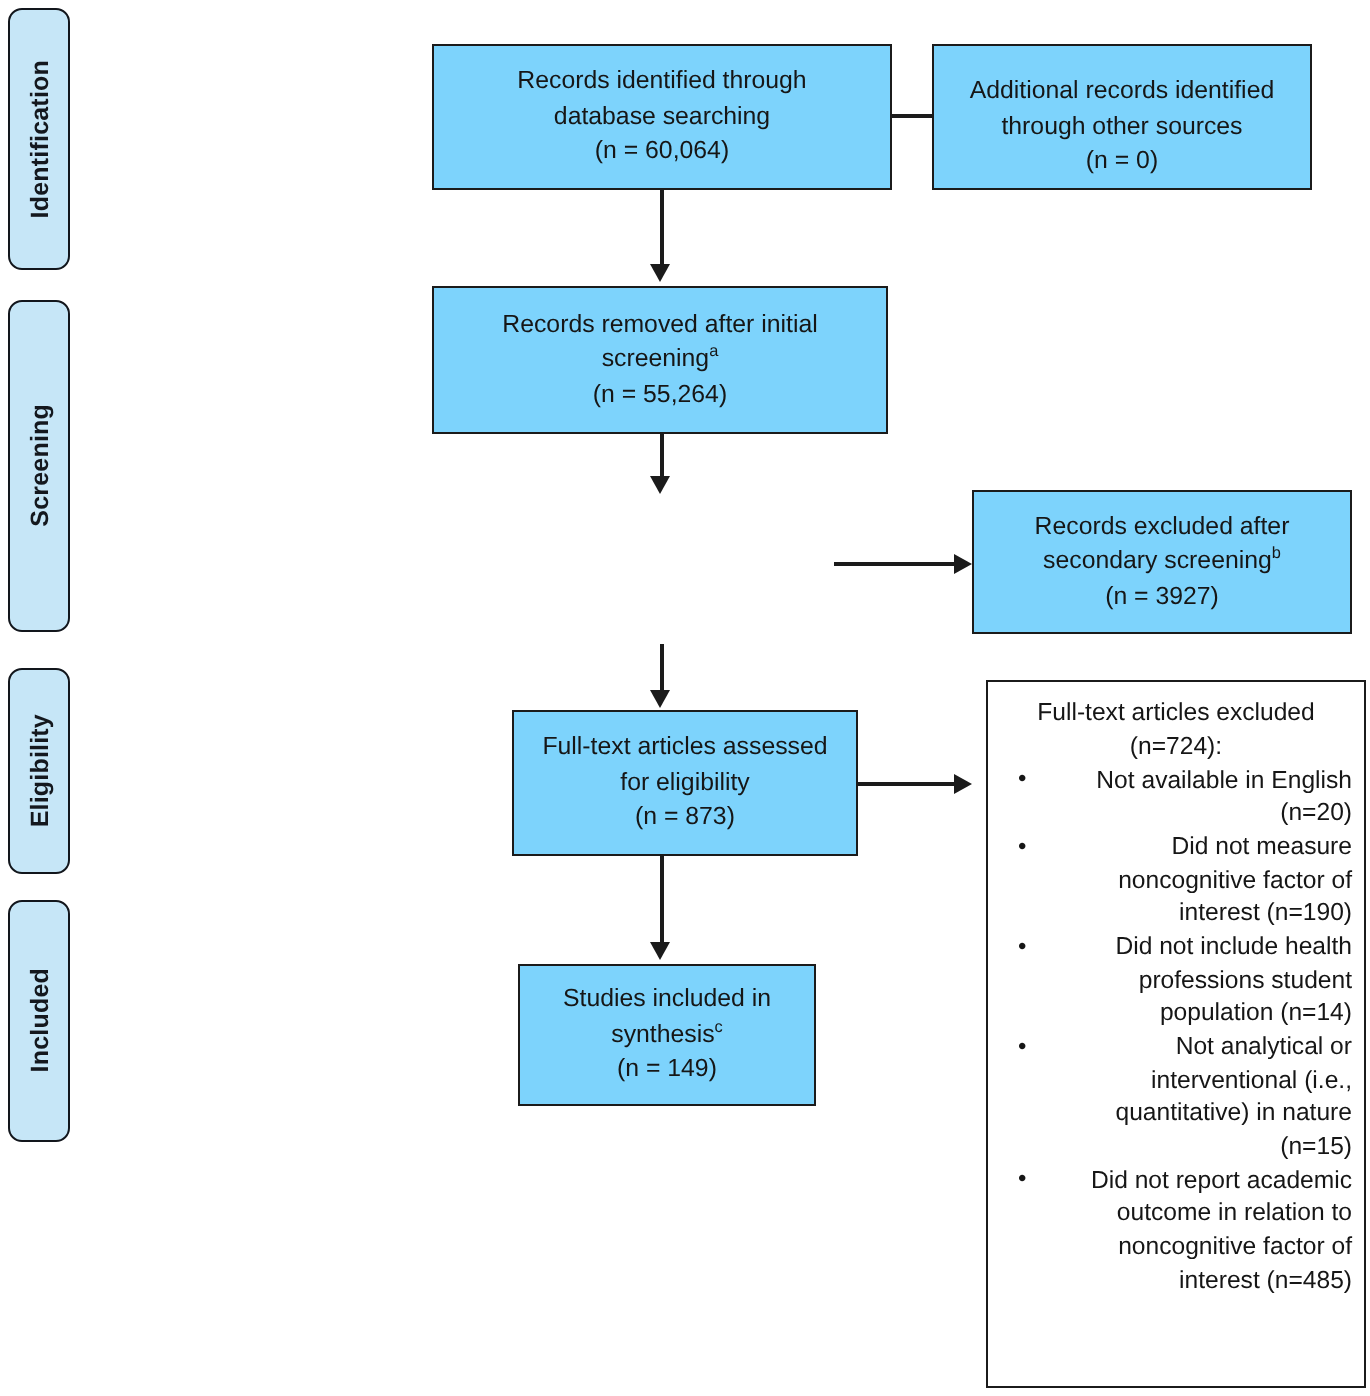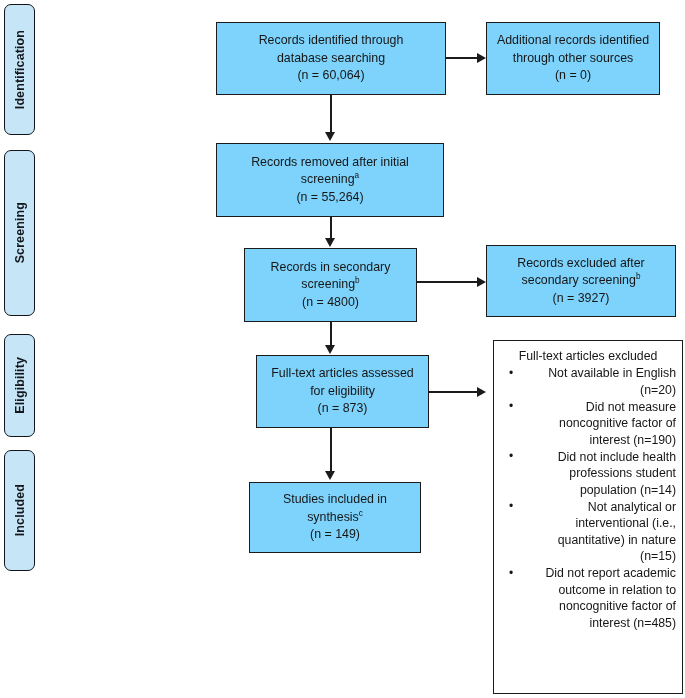--- a/index.html
+++ b/index.html
@@ -59,26 +59,26 @@
     text-align: center;
     font-size: 12.4px;
     line-height: 1.42;
     color: #161616;
     padding: 4px 6px;
   }
   .flow-box .ln { display: block; white-space: nowrap; }
   sup { font-size: 8.2px; vertical-align: super; line-height: 0; }
 
   #box-identified     { left: 216px; top: 22px;  width: 230px; height: 73px; }
-  #box-additional     { left: 486px; top: 22px;  width: 174px; height: 73px; }
+  #box-additional     { left: 466px; top: 22px;  width: 190px; height: 73px; justify-content: flex-end; }
   #box-removed        { left: 216px; top: 143px; width: 228px; height: 74px; }
   #box-secondary      { left: 244px; top: 248px; width: 173px; height: 74px; }
   #box-excluded-sec   { left: 486px; top: 245px; width: 190px; height: 72px; }
   #box-fulltext       { left: 244px; top: 355px; width: 173px; height: 73px; margin-left: 12px; }
-  #box-included       { left: 249px; top: 482px; width: 172px; height: 71px; }
+  #box-included       { left: 259px; top: 482px; width: 149px; height: 71px; }
 
   
   #box-exclusions {
     position: absolute;
     left: 493px;
     top: 340px;
     width: 190px;
     height: 354px;
     background: #ffffff;
     border: 1.7px solid #1b1b1b;
@@ -187,25 +187,20 @@
     <span class="ln">through other sources</span>
     <span class="ln">(n = 0)</span>
   </div>
 
   <div class="flow-box" id="box-removed">
     <span class="ln">Records removed after initial</span>
     <span class="ln"><span>screening</span><sup>a</sup></span>
     <span class="ln">(n = 55,264)</span>
   </div>
 
-  <div class="flow-box" id="box-secondary">
-    <span class="ln">Records in secondary</span>
-    <span class="ln"><span>screening</span><sup>b</sup></span>
-    <span class="ln">(n = 4800)</span>
-  </div>
 
   <div class="flow-box" id="box-excluded-sec">
     <span class="ln">Records excluded after</span>
     <span class="ln"><span>secondary screening</span><sup>b</sup></span>
     <span class="ln">(n = 3927)</span>
   </div>
 
   <div class="flow-box" id="box-fulltext">
     <span class="ln">Full-text articles assessed</span>
     <span class="ln">for eligibility</span>
@@ -213,20 +208,21 @@
   </div>
 
   <div class="flow-box" id="box-included">
     <span class="ln">Studies included in</span>
     <span class="ln"><span>synthesis</span><sup>c</sup></span>
     <span class="ln">(n = 149)</span>
   </div>
 
   <div id="box-exclusions">
     <span id="exclusions-header">Full-text articles excluded</span>
+    <span id="exclusions-header" style="text-align:center;display:block;">(n=724):</span>
     <ul id="exclusions-list">
       <li>Not available in English (n=20)</li>
       <li>Did not measure noncognitive factor of interest (n=190)</li>
       <li>Did not include health professions student population (n=14)</li>
       <li>Not analytical or interventional (i.e., quantitative) in nature (n=15)</li>
       <li>Did not report academic outcome in relation to noncognitive factor of interest (n=485)</li>
     </ul>
   </div>
 
 </div>

